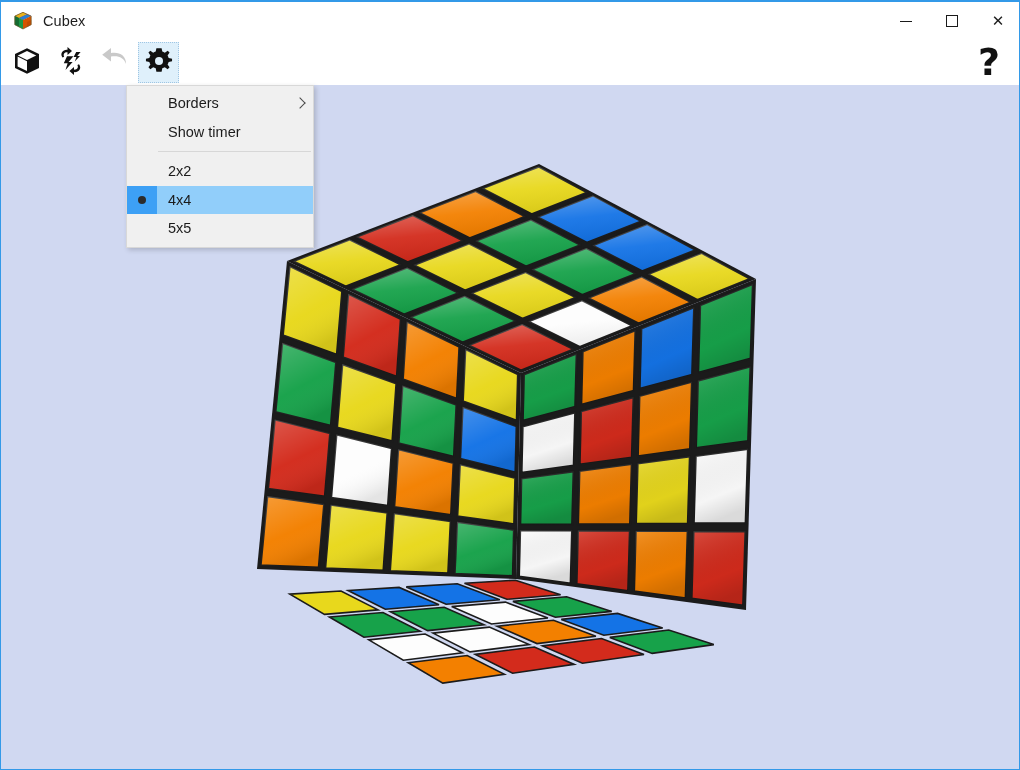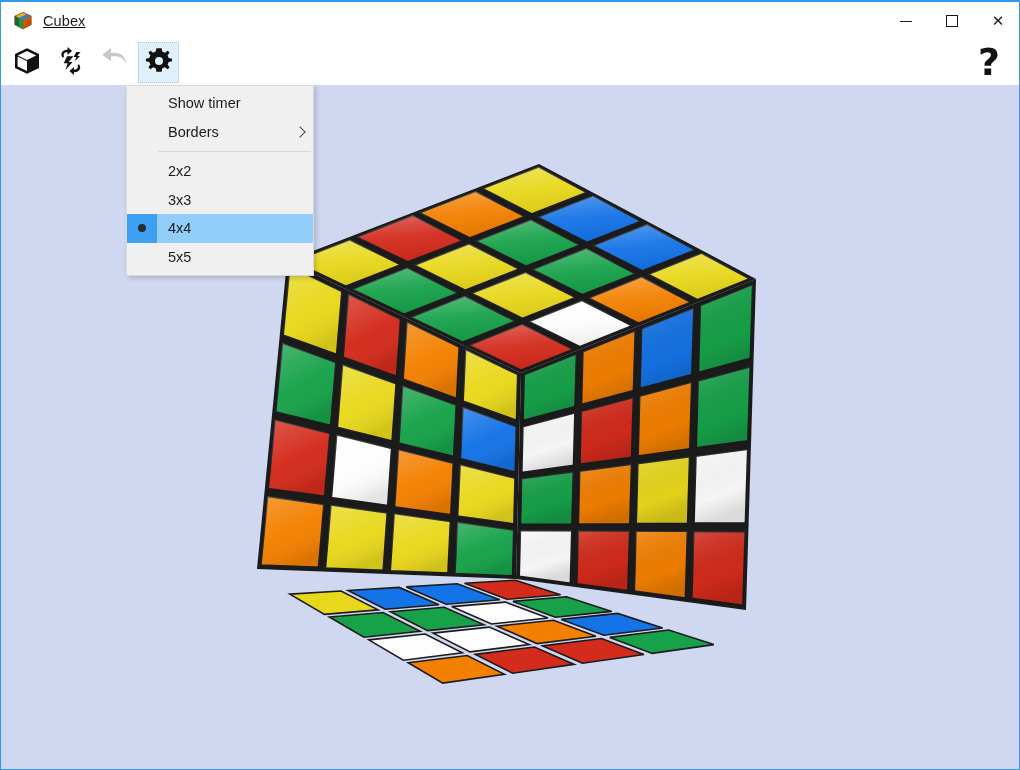--- a/index.html
+++ b/index.html
@@ -31,21 +31,20 @@
     background: #ffffff;
     display: flex;
     align-items: center;
   }
   #title-left {
     display: flex;
     align-items: center;
     padding-left: 12px;
     flex: 1;
     height: 100%;
-    text-decoration: underline;
   }
   #app-icon {
     width: 20px;
     height: 20px;
     position: relative;
     margin-right: 10px;
     flex: none;
   }
   #app-title {
     font-size: 14.5px;
@@ -444,45 +443,40 @@
             <polygon points="692.5,446.3 744.5,446.2 742.2,520.7 690.5,513.7" fill="#d32b1c" stroke="#1b1b1b" stroke-width="2.2" stroke-linejoin="round"></polygon>
             <polygon points="692.5,446.3 744.5,446.2 742.2,520.7 690.5,513.7" fill="url(#shineRight)"></polygon>
           </g>
         </g>
     </svg>
   </div>
 
   <div id="settings-menu">
     <div class="menu-item">
       <span class="mi-check"></span>
-      <span class="mi-label">Show timer</span>
-      <span class="mi-arrow"></span>
-    </div>
-
-    <div class="menu-item">
-      <span class="mi-check"></span>
       <span class="mi-label">Borders</span>
       <span class="mi-arrow">
           <i class="chev-right"></i>
         </span>
     </div>
 
+    <div class="menu-item">
+      <span class="mi-check"></span>
+      <span class="mi-label">Show timer</span>
+      <span class="mi-arrow"></span>
+    </div>
+
     <div class="menu-sep"></div>
 
     <div class="menu-item">
       <span class="mi-check"></span>
       <span class="mi-label">2x2</span>
       <span class="mi-arrow"></span>
     </div>
 
-    <div class="menu-item">
-      <span class="mi-check"></span>
-      <span class="mi-label">3x3</span>
-      <span class="mi-arrow"></span>
-    </div>
 
     <div class="menu-item selected">
       <span class="mi-check">
         <span class="radio-dot"></span>
       </span>
       <span class="mi-label">4x4</span>
       <span class="mi-arrow"></span>
     </div>
 
     <div class="menu-item">

